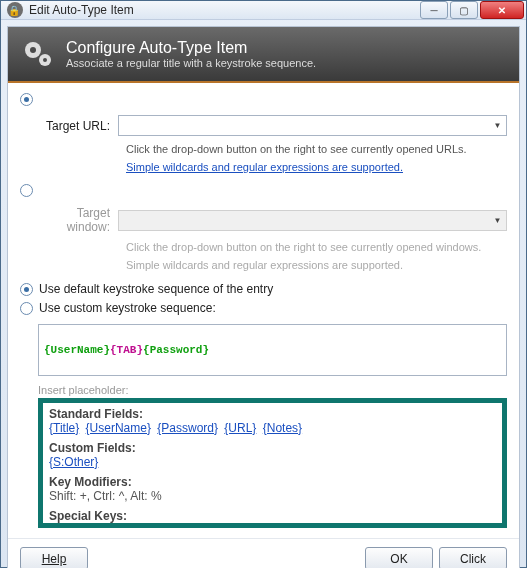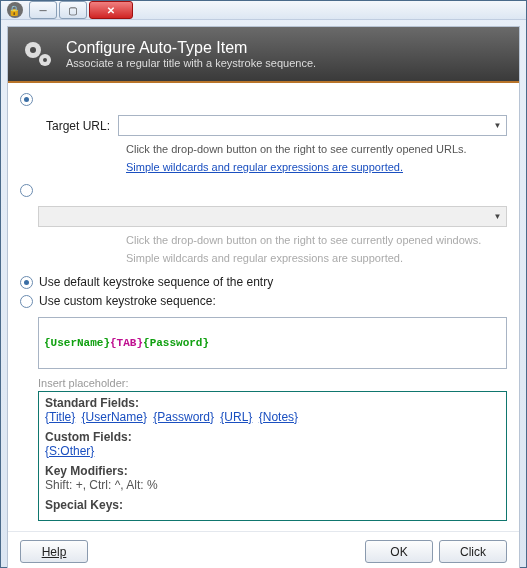--- a/index.html
+++ b/index.html
@@ -132,21 +132,21 @@
   background: #fff;
   padding: 19px 5px;
   font-family: "Courier New", monospace;
   font-size: 11px; font-weight: bold;
 }
 .seqbox .un { color: #10a010; }
 .seqbox .tab { color: #c01090; }
 .placeholder-label { margin: 4px 0 2px 18px; color: #999; font-size: 11px; }
 .placeholder-box {
   margin: 0 0 0 18px;
-  border: 1px solid #0f766e;
+  border: 5px solid #0f766e;
   background: #fff;
   height: 130px;
   overflow-y: scroll;
   padding: 4px 6px;
   font-size: 12px;
 }
 .placeholder-box .sect { font-weight: bold; color: #444; margin-top: 6px; }
 .placeholder-box .sect:first-child { margin-top: 0; }
 .placeholder-box .links a {
   color: #1a4fc0; text-decoration: underline; margin-right: 3px; cursor: pointer;
@@ -173,20 +173,21 @@
 ::-webkit-scrollbar { width: 16px; background: #f0f0f0; }
 ::-webkit-scrollbar-thumb { background: #c4cdd8; border: 1px solid #a8b4c4; }
 </style>
 </head>
 <body>
 
 <div class="window">
 
   <div class="titlebar">
     <div class="ticon">🔒</div>
+    <div class="title">Edit Auto-Type Item</div>
     <div class="winbtns">
       <div class="winbtn">─</div>
       <div class="winbtn">▢</div>
       <div class="winbtn close">✕</div>
     </div>
   </div>
 
   <div class="content-wrap">
     <div class="inner">
       <div class="banner">
@@ -220,20 +221,21 @@
         </div>
         <div class="hint">Click the drop-down button on the right to see currently opened URLs.</div>
         <div class="hint"><a>Simple wildcards and regular expressions are supported.</a></div>
 
         <div class="spacer"></div>
 
         <div class="row">
           <span class="radio"></span>
         </div>
         <div class="field-row">
+          <div class="field-label disabled">Target window:</div>
           <div class="combo disabled">
             <span></span>
             <span class="dd">▼</span>
           </div>
         </div>
         <div class="hint disabled">Click the drop-down button on the right to see currently opened windows.</div>
         <div class="hint disabled">Simple wildcards and regular expressions are supported.</div>
 
         <div class="spacer"></div>
 

